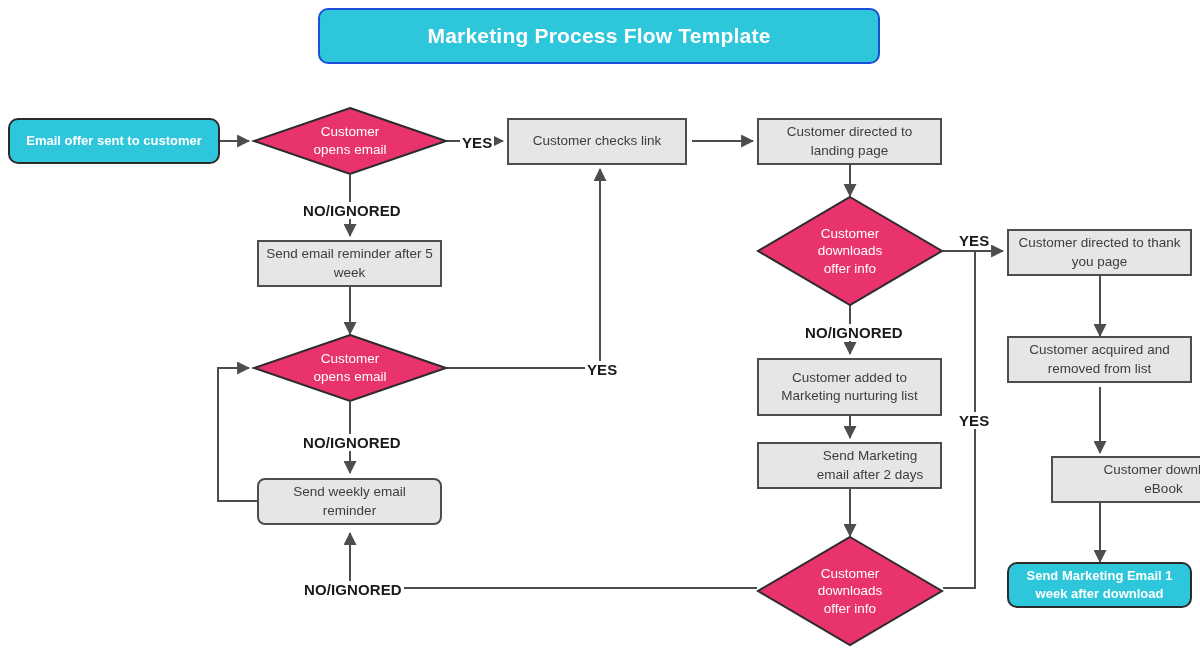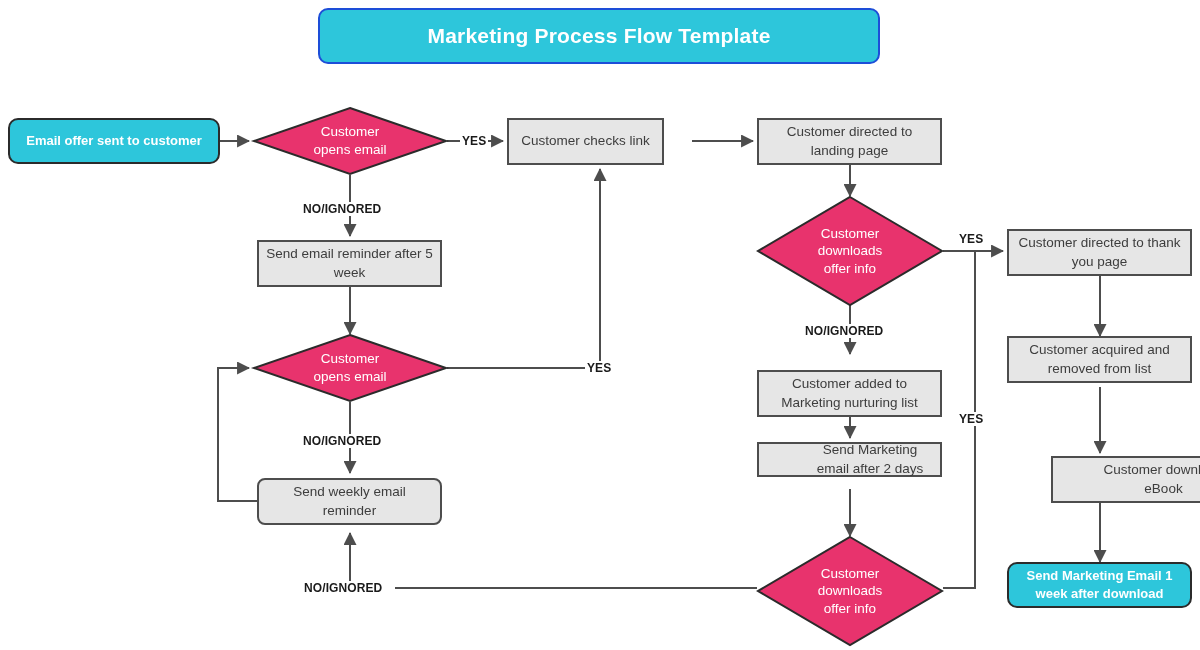--- a/index.html
+++ b/index.html
@@ -100,21 +100,21 @@
     text-align: center;
     color: #ffffff;
     font-size: 13.5px;
     line-height: 1.3;
     pointer-events: none;
   }
   
   .elabel {
     position: absolute;
     color: #1a1a1a;
-    font-size: 12px;
+    font-size: 15px;
     font-weight: bold;
     white-space: nowrap;
     background: #ffffff;
     padding: 0 2px;
     letter-spacing: 0.1px;
   }
 </style>
 </head>
 <body>
 
@@ -176,21 +176,21 @@
       <polygon points="97,1 193,34 97,67 1,34" fill="#E8336D" stroke="#2b2b2b" stroke-width="2"></polygon>
     </svg>
     <div class="dec-label">
       <div>
         <div>Customer</div>
         <div>opens email</div>
       </div>
     </div>
   </div>
 
-  <div class="proc" style="left:507px; top:118px; width:157px; height:47px;">Customer checks link</div>
+  <div class="proc" style="left:507px; top:118px; width:180px; height:47px;">Customer checks link</div>
 
   <div class="proc" style="left:757px; top:118px; width:185px; height:47px;">Customer directed to landing page</div>
 
   <div class="proc" style="left:257px; top:240px; width:185px; height:47px;">Send email reminder after 5 week</div>
 
   <div class="dec" style="left:253px; top:334px; width:194px; height:68px;">
     <svg viewBox="0 0 194 68" preserveAspectRatio="none">
       <polygon points="97,1 193,34 97,67 1,34" fill="#E8336D" stroke="#2b2b2b" stroke-width="2"></polygon>
     </svg>
     <div class="dec-label">
@@ -209,23 +209,23 @@
     </svg>
     <div class="dec-label">
       <div>
         <div>Customer</div>
         <div>downloads</div>
         <div>offer info</div>
       </div>
     </div>
   </div>
 
-  <div class="proc" style="left:757px; top:358px; width:185px; height:47px;margin-top:12px;">Customer added to Marketing nurturing list</div>
-
-  <div class="proc" style="left:757px; top:442px; width:185px; height:35px;padding-left:47px;">Send Marketing email after 2 days</div>
+  <div class="proc" style="left:757px; top:358px; width:185px; height:58px;">Customer added to Marketing nurturing list</div>
+
+  <div class="proc" style="left:757px; top:442px; width:185px; height:47px;padding-left:47px;">Send Marketing email after 2 days</div>
 
   <div class="dec" style="left:757px; top:536px; width:186px; height:110px;">
     <svg viewBox="0 0 186 110" preserveAspectRatio="none">
       <polygon points="93,1 185,55 93,109 1,55" fill="#E8336D" stroke="#2b2b2b" stroke-width="2"></polygon>
     </svg>
     <div class="dec-label">
       <div>
         <div>Customer</div>
         <div>downloads</div>
         <div>offer info</div>

